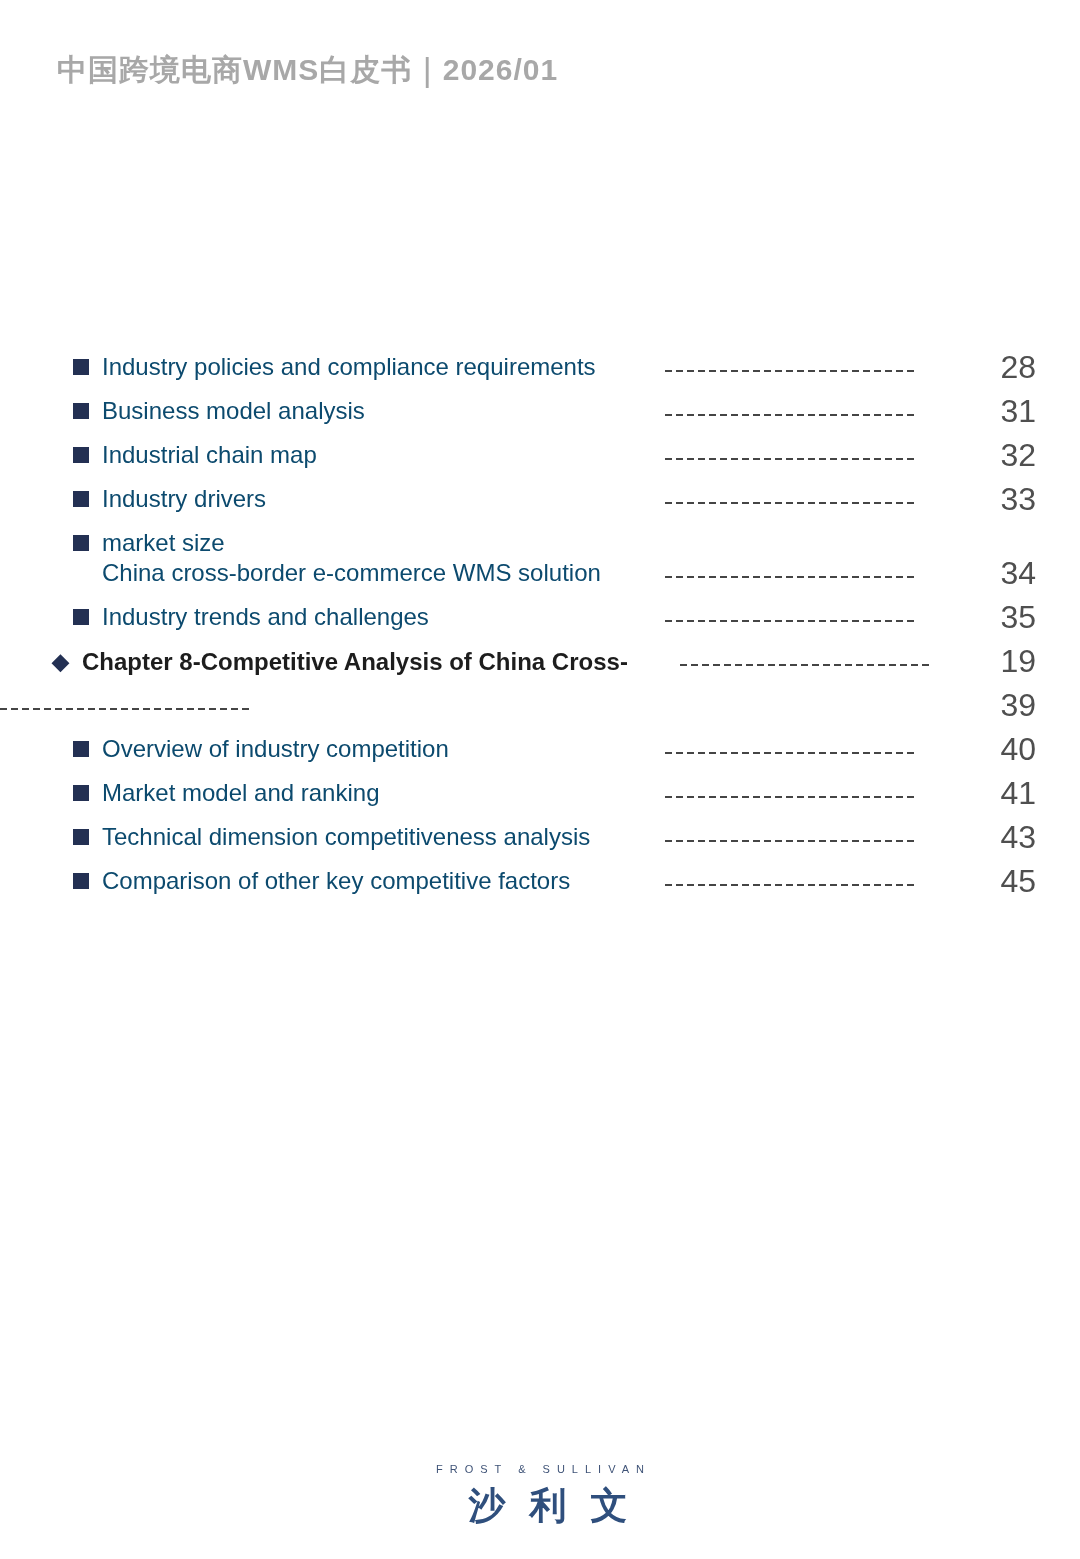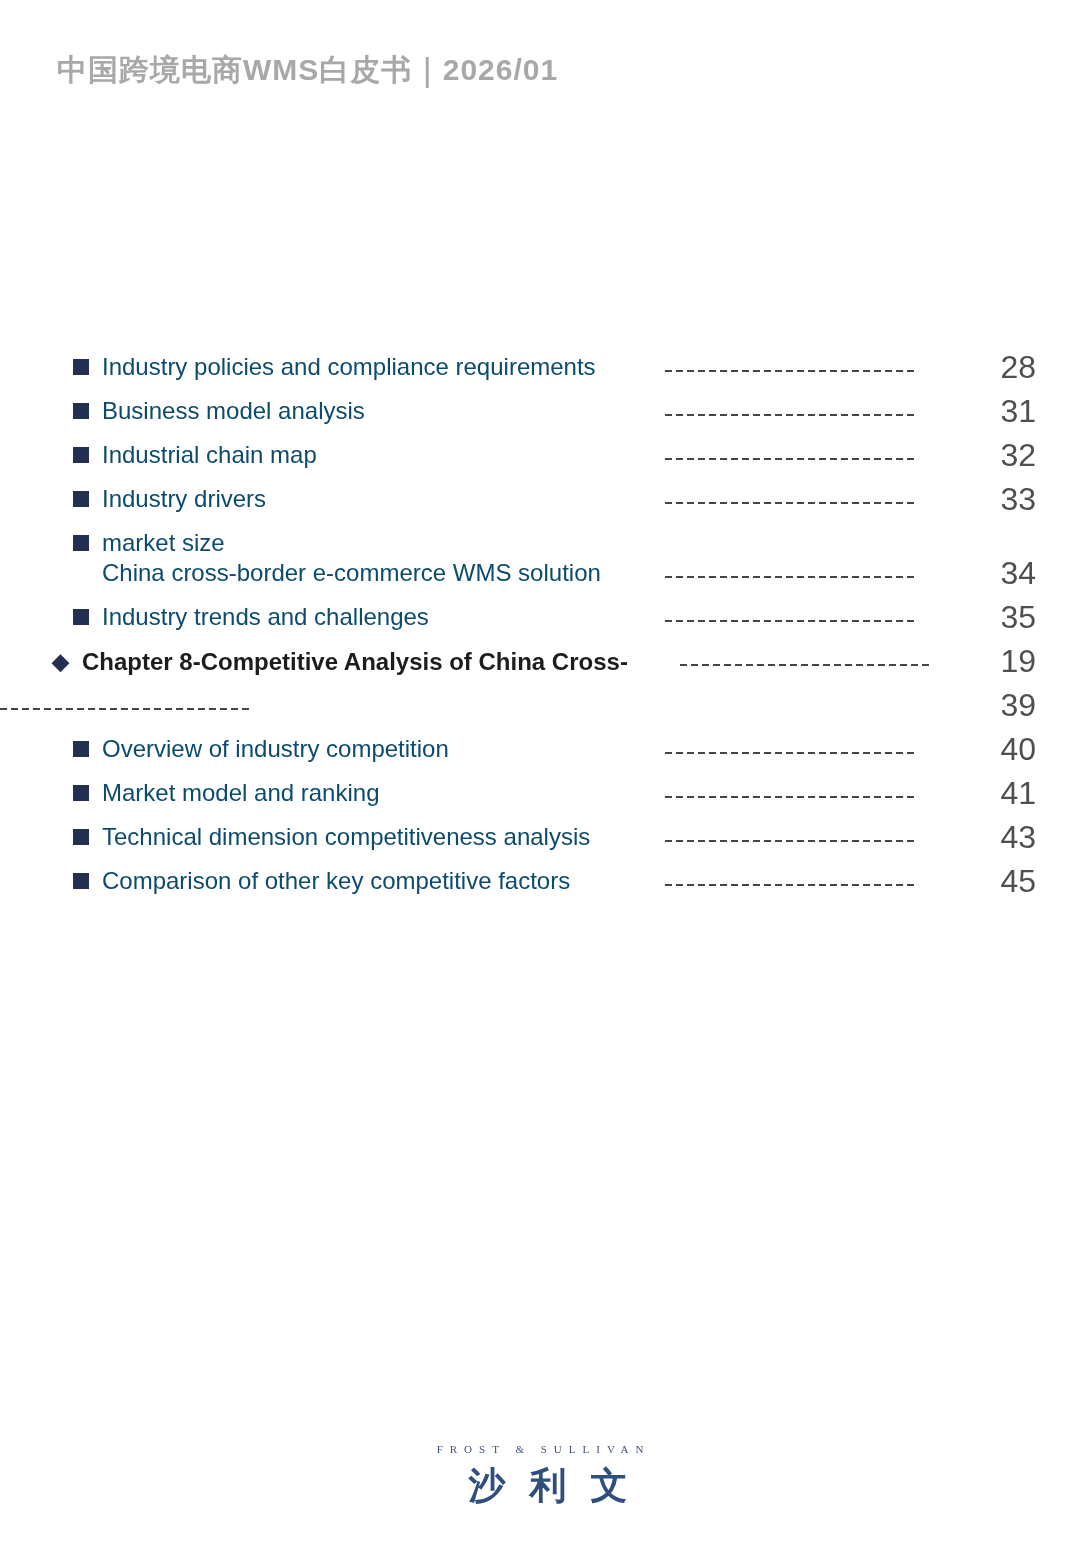--- a/index.html
+++ b/index.html
@@ -112,25 +112,26 @@
 
   
   .footer {
     position: absolute;
     left: 0;
     top: 1443px;
     width: 100%;
     text-align: center;
   }
   .brand-en {
-    font-family: Liberation Serif, serif;
+    font-family: Liberation Sans, sans-serif;
     font-size: 11px;
     letter-spacing: 7px;
     color: #3f5377;
     padding-left: 7px; 
+    margin-top: 20px;
   }
   .brand-cn {
     margin-top: 6px;
     font-size: 37px;
     font-weight: bold;
     letter-spacing: 24px;
     padding-left: 40px; 
     color: #2f4f7d;
   }
 </style>

